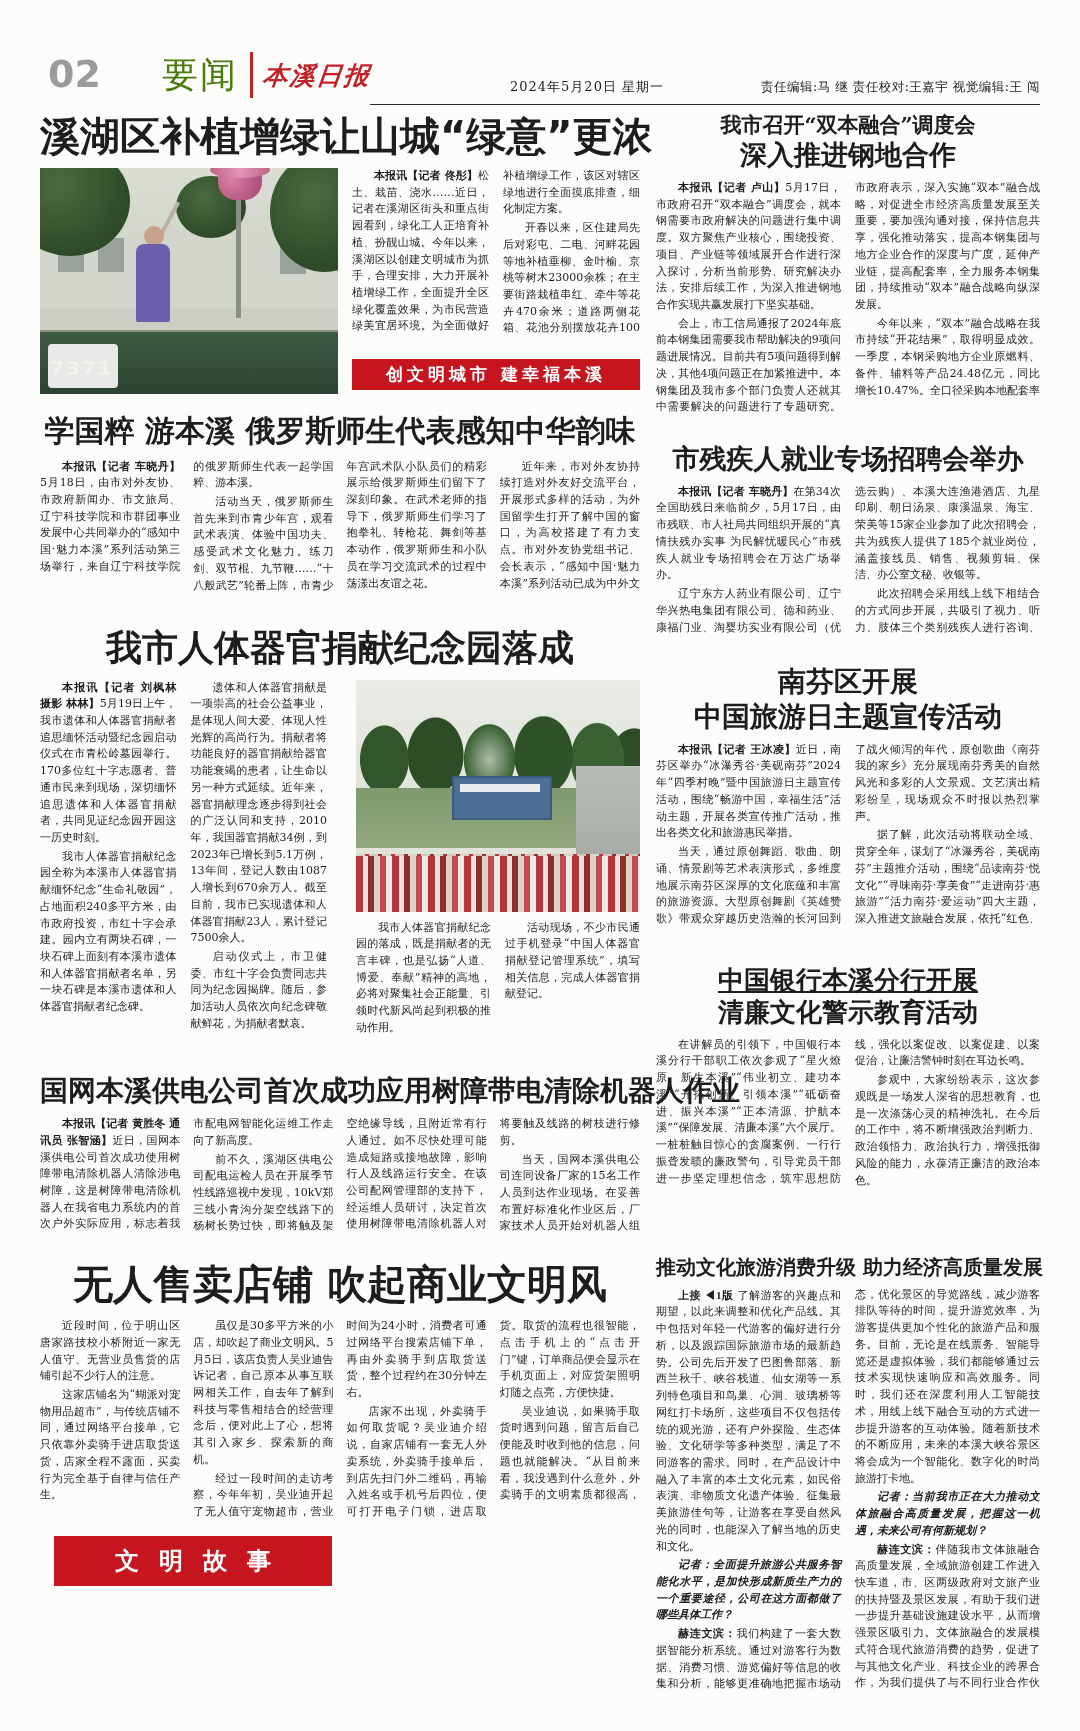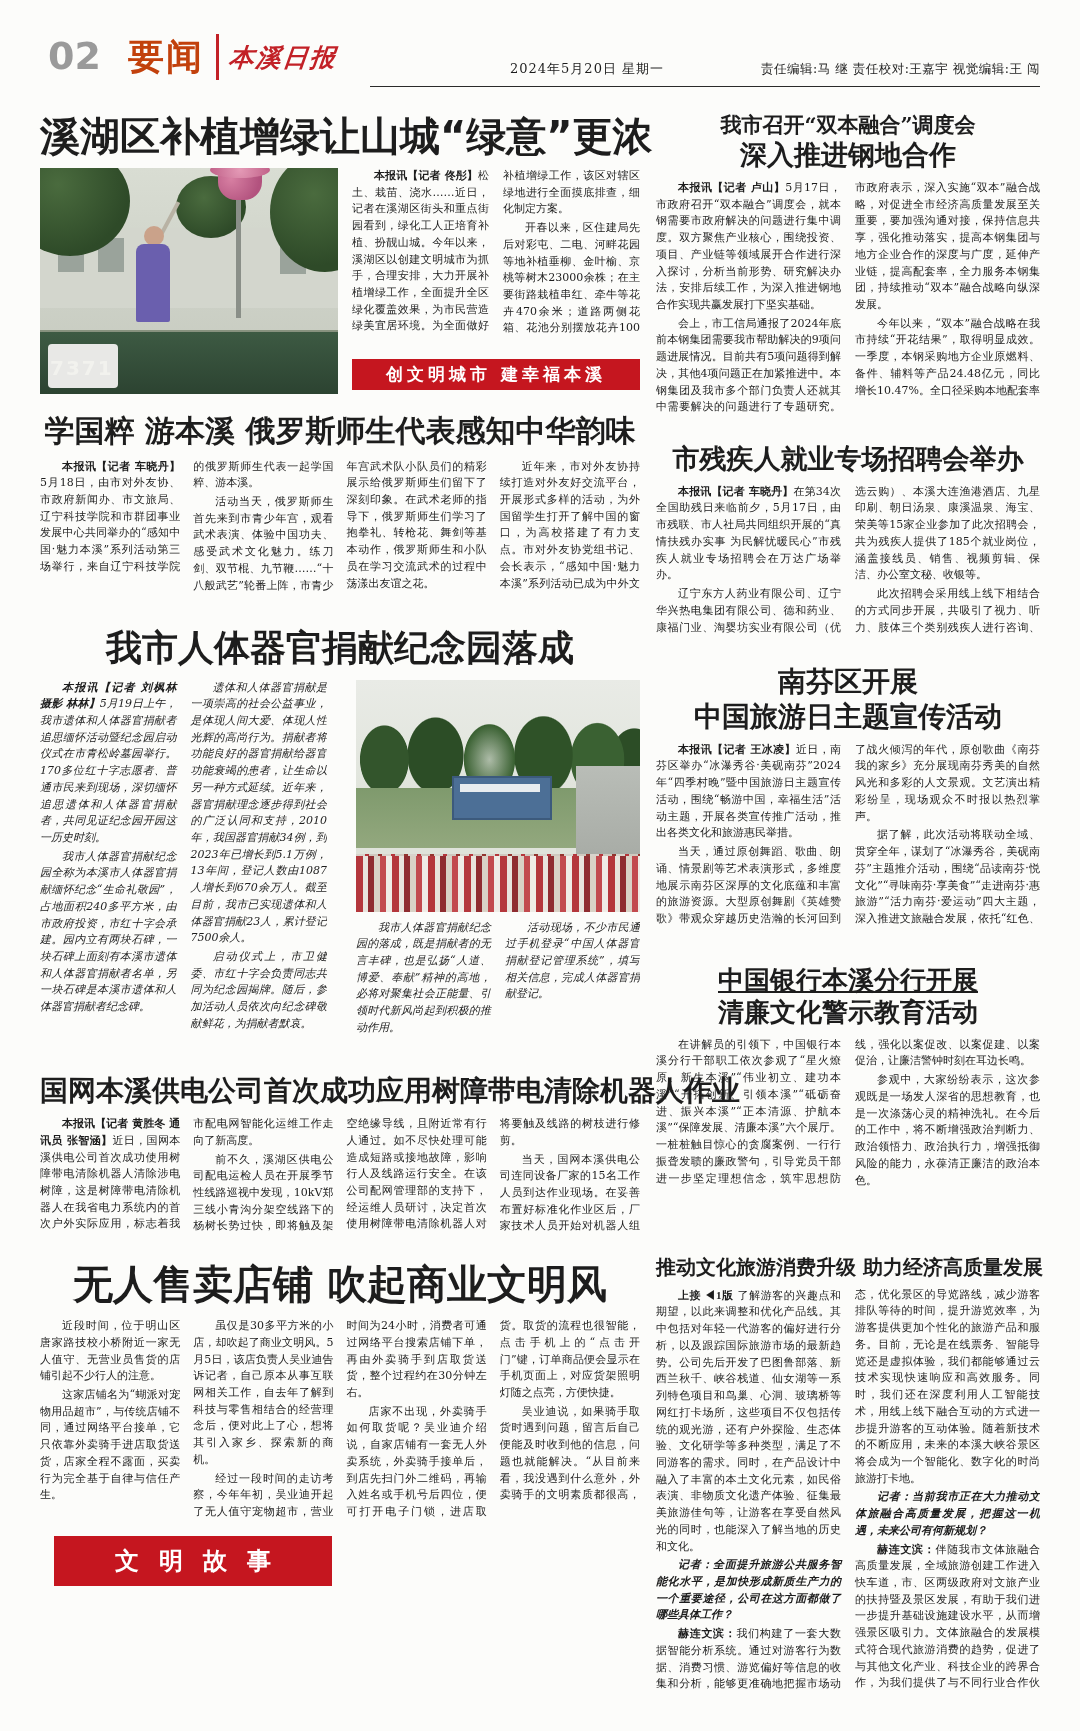--- a/index.html
+++ b/index.html
@@ -1,23 +1,23 @@
 <!DOCTYPE html>
 <html><head>
 <meta charset="utf-8">
 <style>
   html,body{margin:0;padding:0;background:#b9b9b9;}
   .page{position:relative;width:1080px;height:1731px;margin:0 auto;background:#fcfcfa;
         font-family:"DejaVu Serif","Liberation Serif",serif;color:#1d1d1d;overflow:hidden;}
   .hei{font-family:"DejaVu Sans","Liberation Sans",sans-serif;}
   
-  .hdr{position:absolute;top:26px;left:40px;right:40px;height:62px;}
+  .hdr{position:absolute;top:44px;left:40px;right:40px;height:62px;}
   .pagenum{position:absolute;left:8px;top:8px;font-size:38px;font-weight:900;color:#9a9a9a;}
   .section-wrap{position:absolute;left:88px;top:0;display:flex;align-items:center;height:62px;}
-  .section-name{font-size:36px;font-weight:700;color:#c2410c;letter-spacing:2px;}
+  .section-name{font-size:36px;font-weight:400;color:#4d7c0f;letter-spacing:2px;margin-left:34px;}
   .red-bar{width:3px;height:46px;background:#c22127;margin:0 10px 0 12px;}
   .paper-name{font-size:25px;color:#c22127;font-style:italic;font-weight:bold;transform:skewX(-6deg);letter-spacing:2px;}
   .hdr-date{position:absolute;left:470px;top:34px;font-size:13px;letter-spacing:1px;}
   .hdr-editors{position:absolute;right:0;top:35px;font-size:12.5px;letter-spacing:.5px;}
   .hdr-rule{position:absolute;left:330px;right:0;top:60px;border-top:1.5px solid #2a2a2a;}
   
   .main{position:absolute;top:112px;left:40px;width:1000px;display:flex;gap:16px;}
   .colL{width:600px;}
   .colR{width:384px;}
   
@@ -33,21 +33,21 @@
   
   .a1-row{display:flex;gap:14px;margin-top:8px;}
   .photo1{position:relative;width:298px;height:226px;overflow:hidden;background:#cfd4ca;flex:none;}
   .a1-right{width:288px;display:flex;flex-direction:column;}
   .a1-right .body{height:182px;}
   .banner{margin-top:9px;height:31px;background:#c5161f;color:#fff;font-weight:bold;font-size:17px;
           letter-spacing:4px;text-align:center;line-height:31px;}
   .a2{margin-top:18px;}
   .a2 .body{margin-top:9px;height:150px;}
   .a3{margin-top:16px;}
-  .a3-row{display:flex;gap:29px;margin-top:10px;font-style:italic;}
+  .a3-row{display:flex;gap:29px;margin-top:10px;}
   .a3-left{width:303px;height:378px;}
   .a3-right{width:284px;}
   .photo2{position:relative;width:284px;height:232px;overflow:hidden;background:#e4e7e0;}
   .a3-right .body{margin-top:8px;height:130px;}
   .a4{margin-top:16px;}
   .a4 .body{margin-top:9px;height:126px;}
   .a5{margin-top:18px;}
   .a5-byline{text-align:center;font-size:13px;margin-top:8px;letter-spacing:2px;}
   .a5 .body{margin-top:10px;height:208px;}
   .storybox{margin:10px 0 0 14px;width:278px;height:50px;background:#c5161f;color:#fff;

